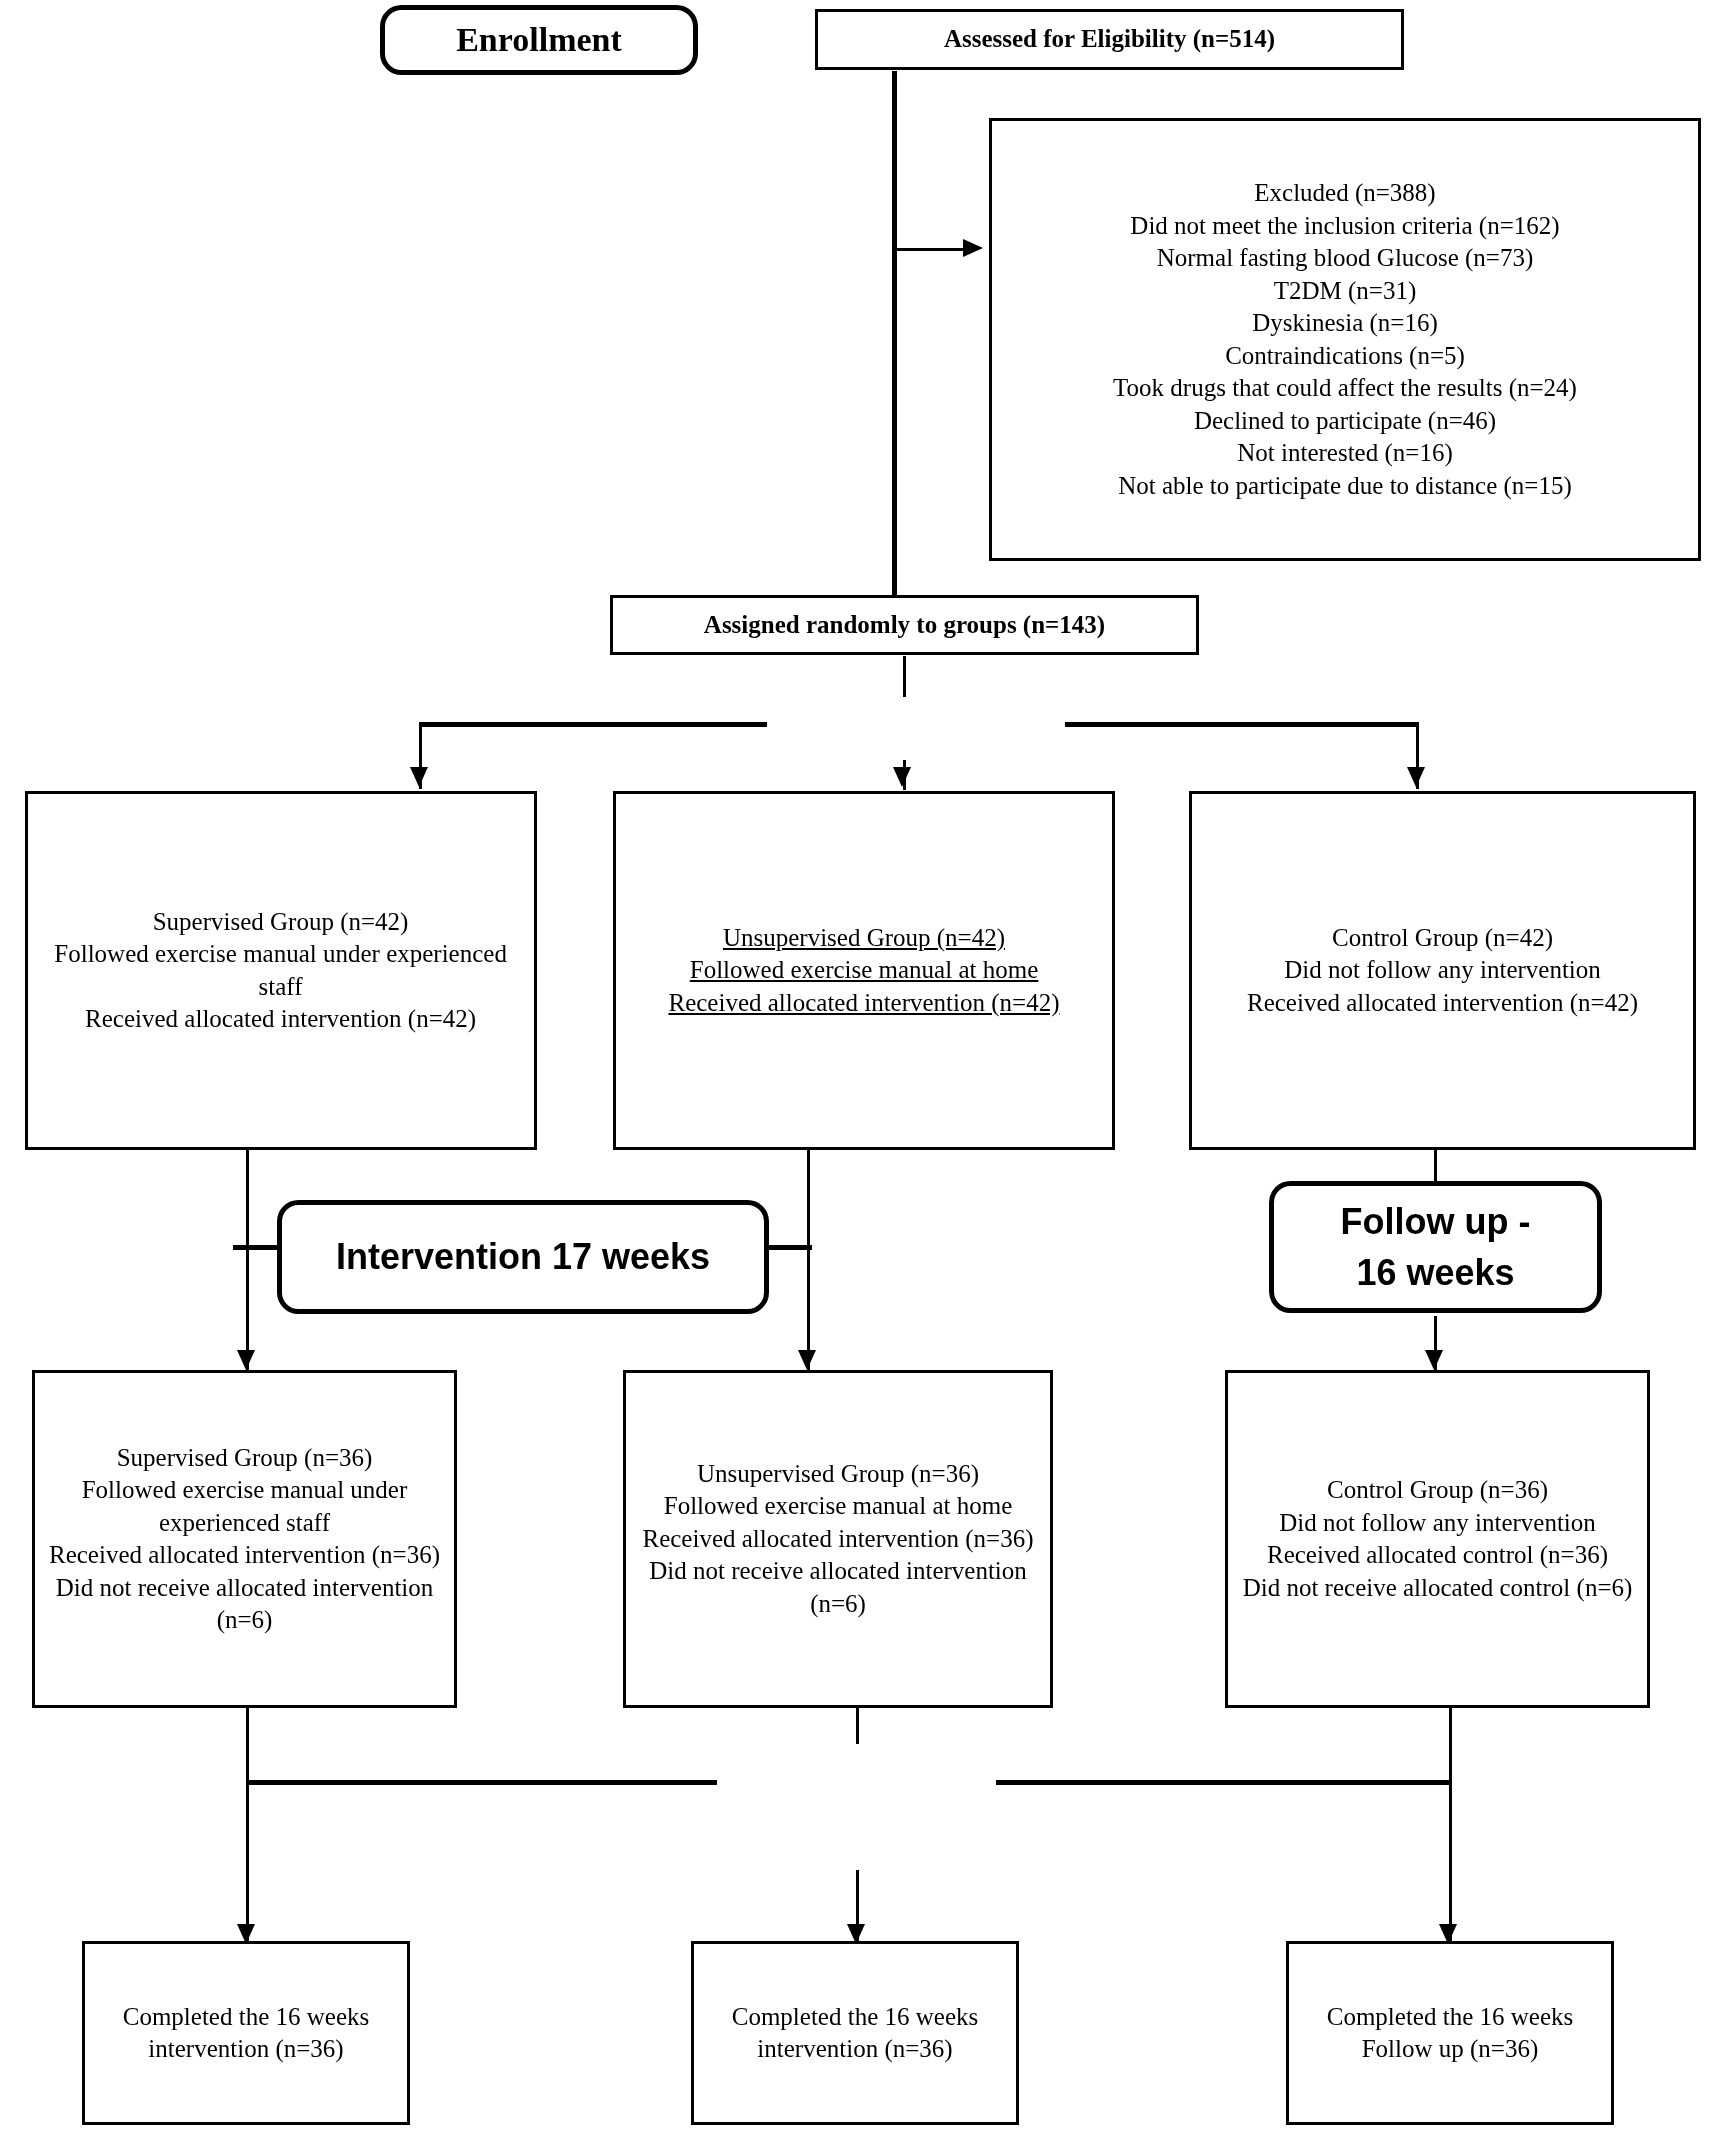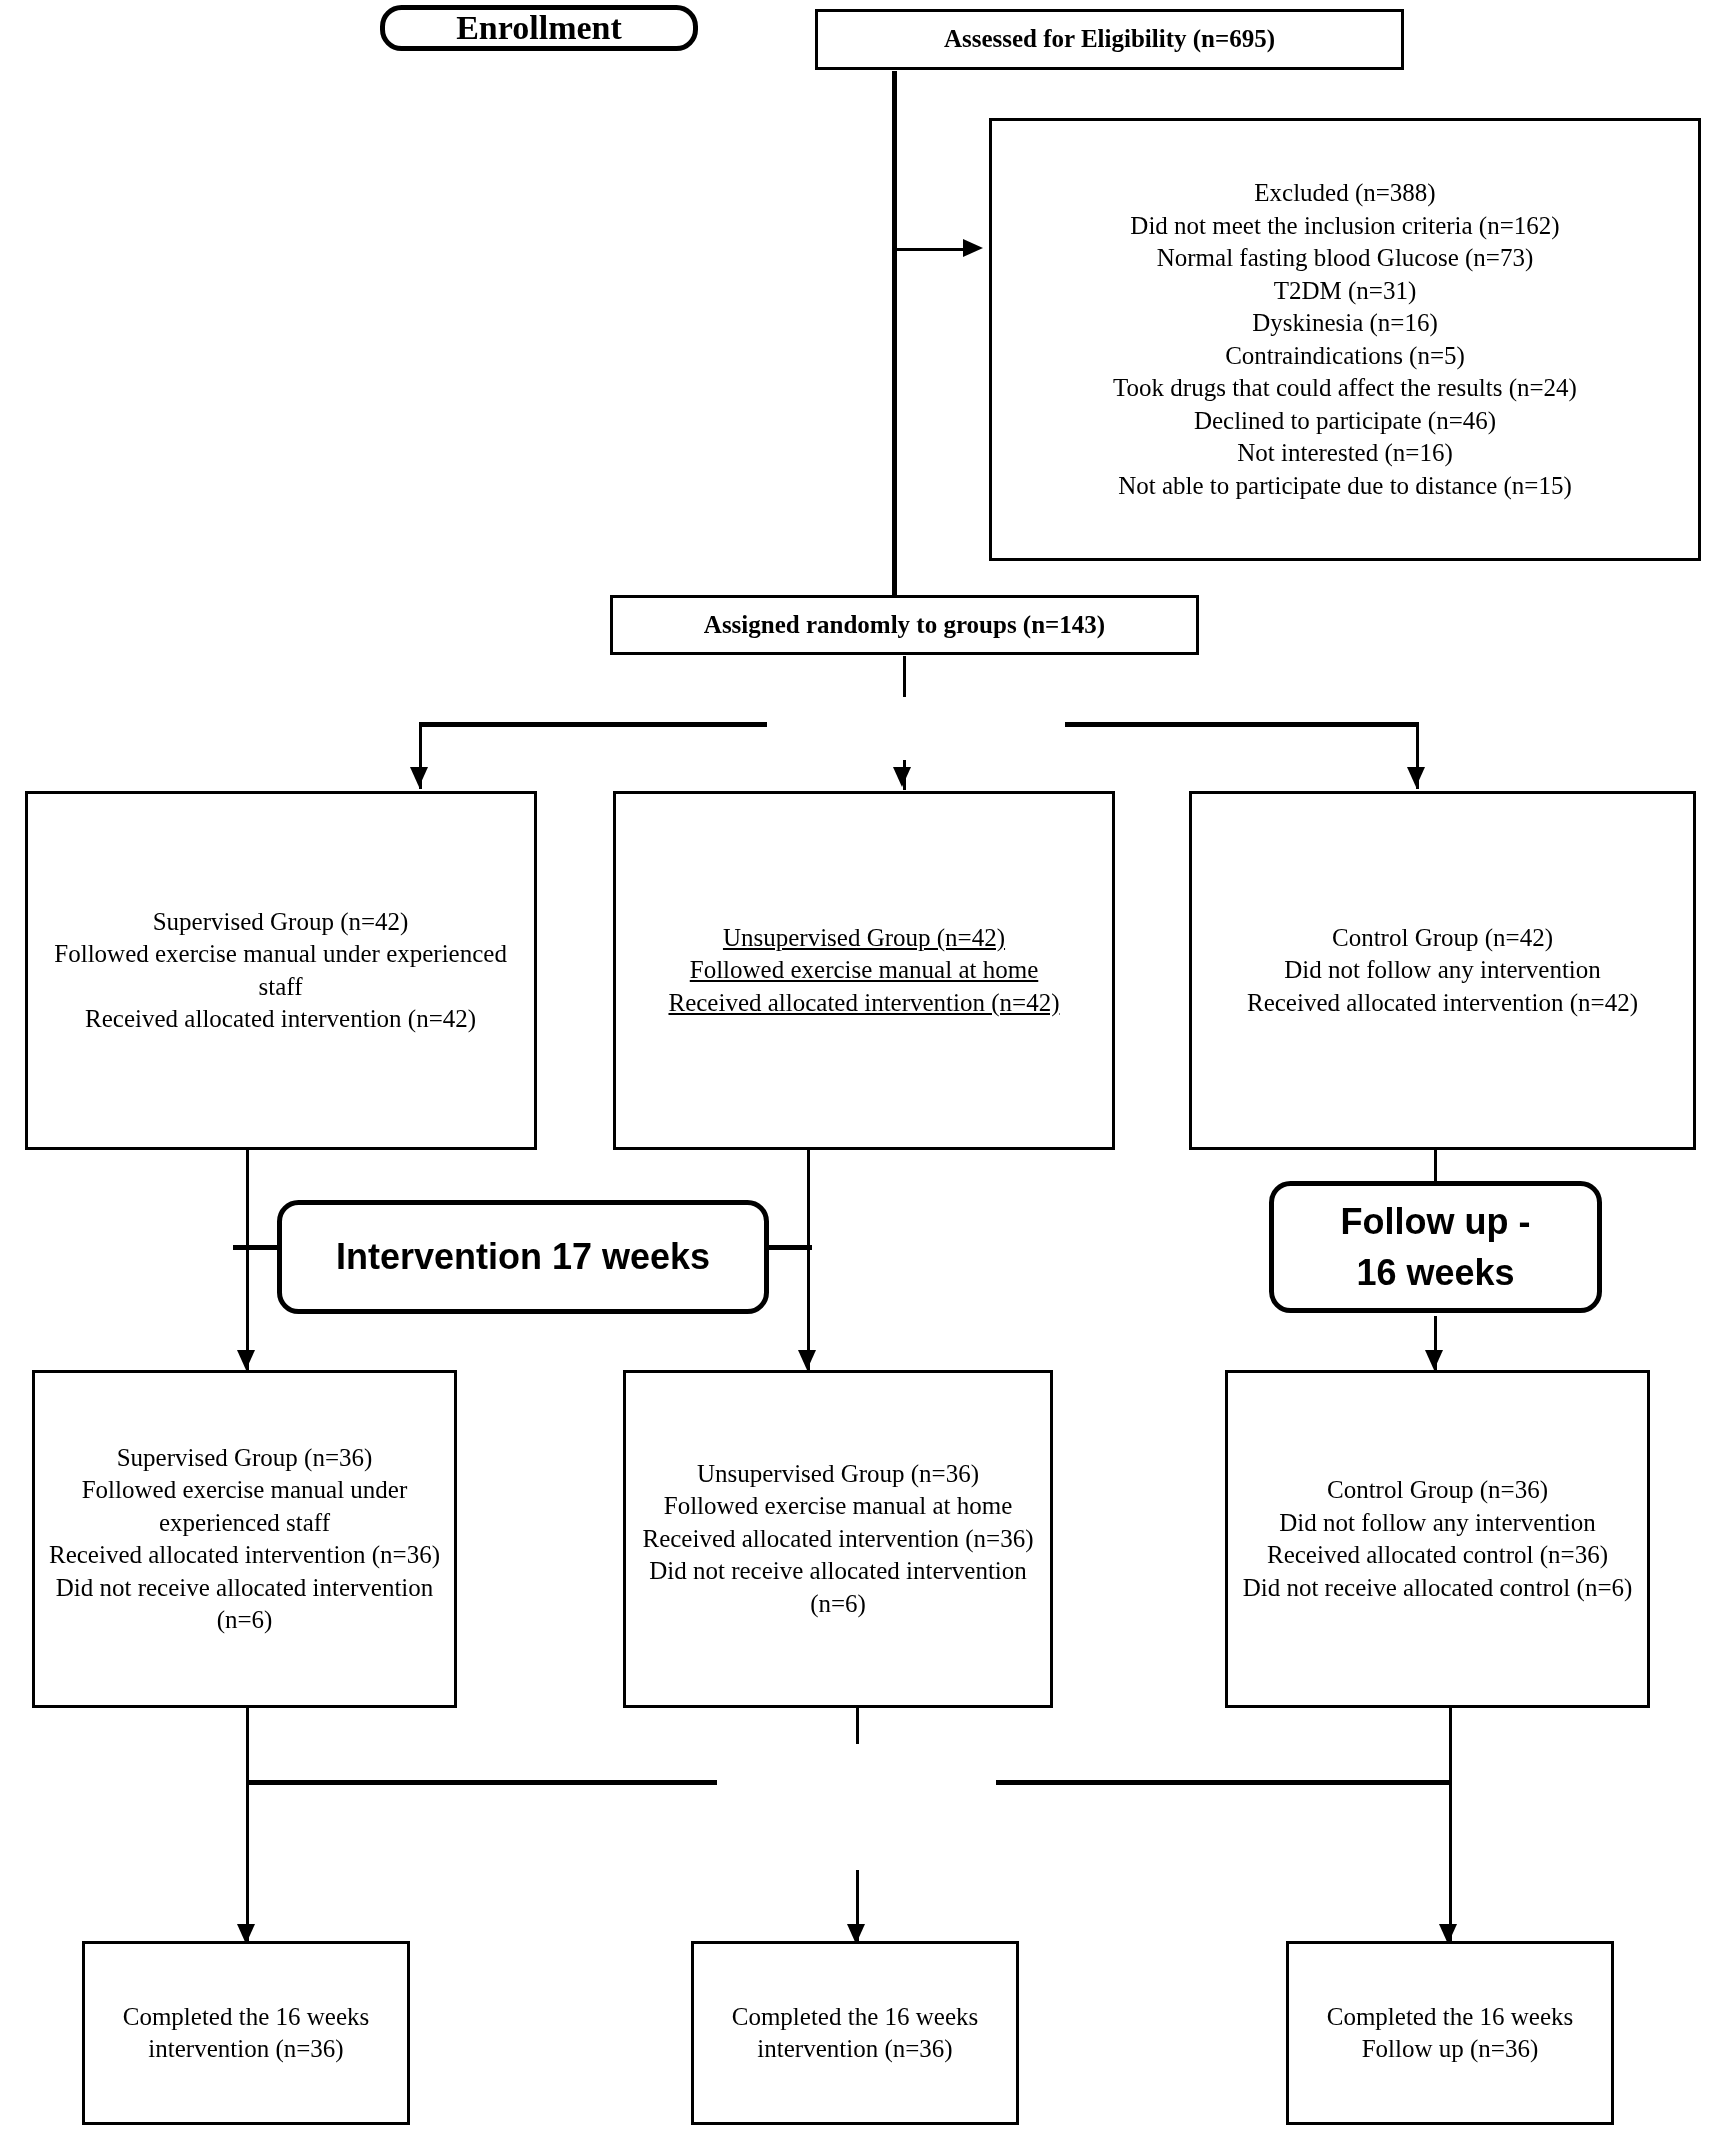--- a/index.html
+++ b/index.html
@@ -57,26 +57,26 @@
     border-top:9.7px solid transparent;
     border-bottom:9.7px solid transparent;
     border-left:20.5px solid #000;
   }
 </style>
 </head>
 <body>
 
 <div id="stage">
 
-  <div class="stage-label serif" style="left:380px;top:5.1px;width:318px;height:46px;font-size:34px;">
+  <div class="stage-label serif" style="left:380px;top:5.1px;width:318px;height:70px;font-size:34px;">
     <span>Enrollment</span>
   </div>
 
   <div class="box" style="left:815px;top:9.2px;width:589px;height:61px;font-size:25px;font-weight:bold;">
-    <span class="txt">Assessed for Eligibility  (n=695)</span>
+    <span class="txt">Assessed for Eligibility  (n=514)</span>
   </div>
 
   <div class="vline thick" style="left:892px;top:71px;height:524px;"></div>
 
   <div class="hline" style="left:895px;top:248px;width:77px;"></div>
   <div class="arrow-right" style="left:963px;top:239px;"></div>
 
   <div class="box" style="left:989px;top:118px;width:712px;height:443px;font-size:25px;">
     <span class="txt">Excluded (n=388)<br>Did not meet the inclusion criteria (n=162)<br>Normal fasting blood Glucose (n=73)<br>T2DM  (n=31)<br>Dyskinesia (n=16)<br>Contraindications (n=5)<br>Took drugs that could affect the results (n=24)<br>Declined to participate (n=46)<br>Not interested (n=16)<br>Not able to participate due to distance (n=15)</span>
   </div>

